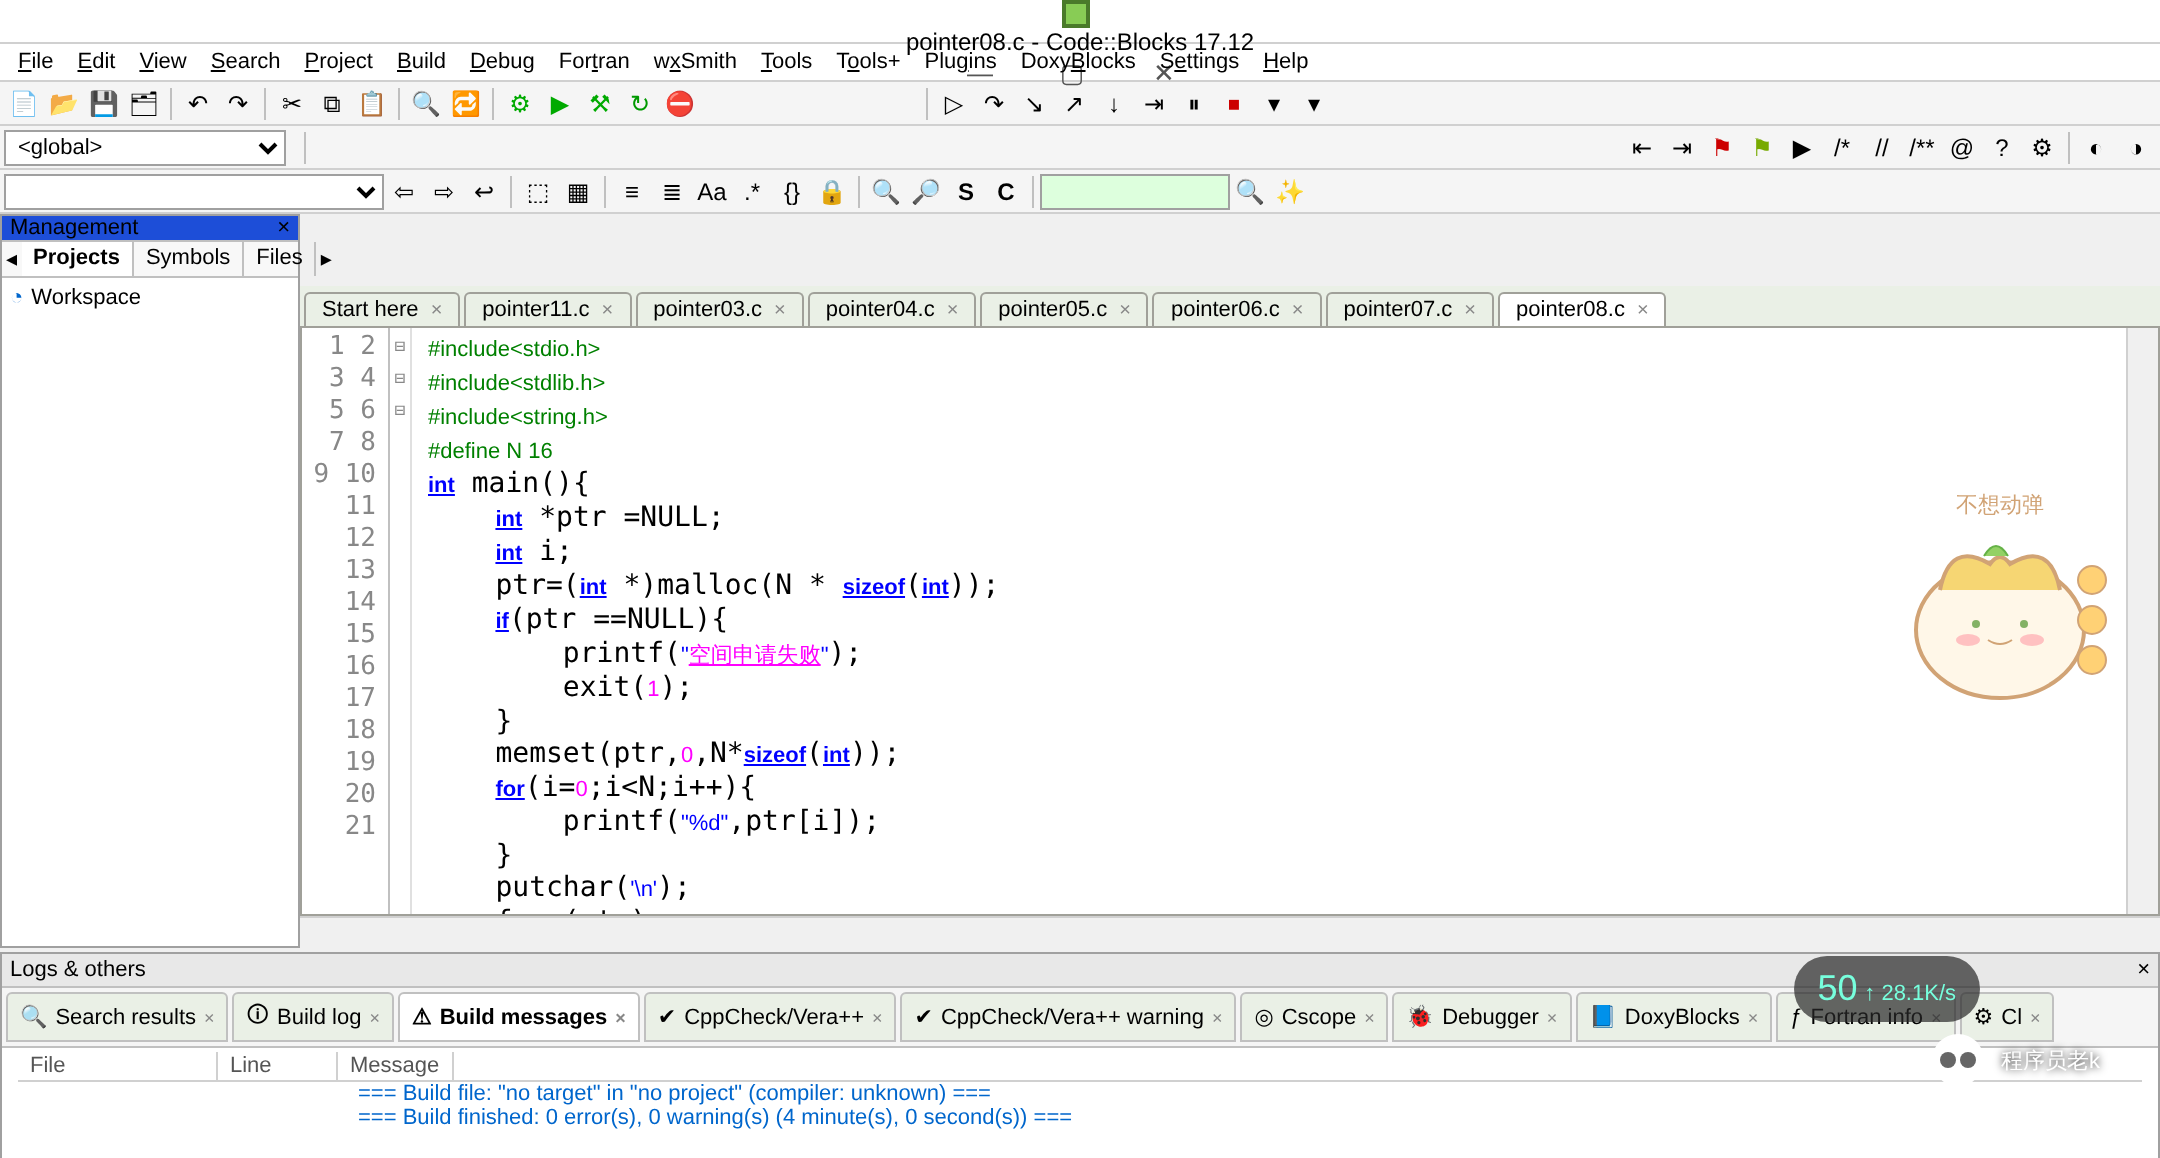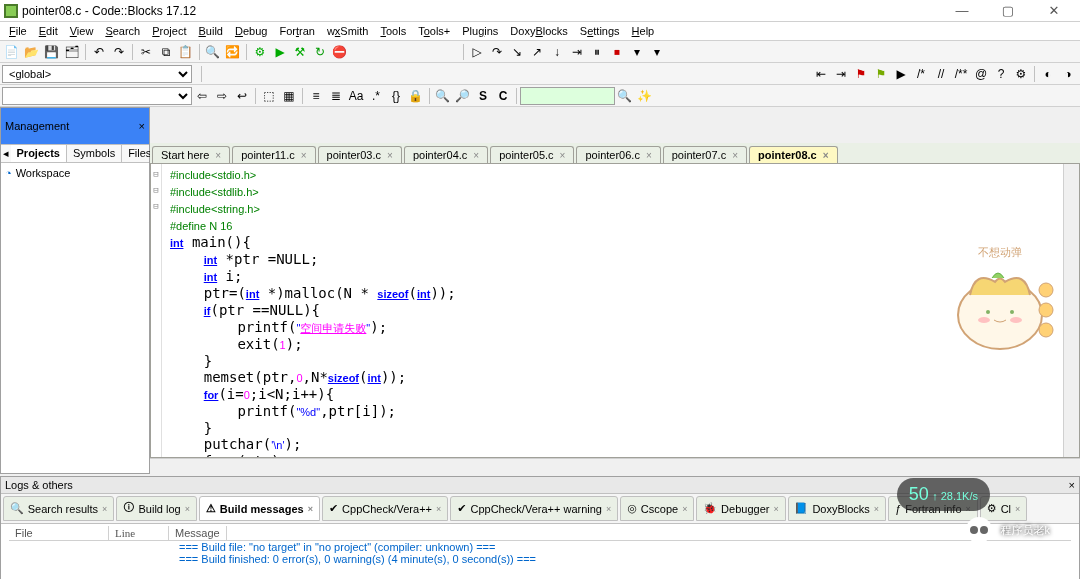--- a/index.html
+++ b/index.html
@@ -1,41 +1,41 @@
 <!DOCTYPE html>
 <html><head>
 <meta charset="utf-8">
 <style>
 * { margin:0; padding:0; box-sizing:border-box; font-family:Tahoma,Arial,sans-serif; font-size:11px; }
 body { background:#f0f0f0; width:1080px; height:579px; overflow:hidden; position:relative; }
-.titlebar { height:22px; background:#fff; display:flex; align-items:center; padding:0 4px; border-bottom:1px solid #d0d0d0; }
+.titlebar { height:22px; background:#fff; display:flex; align-items:center; padding:0 4px; border-bottom:1px solid #d0d0d0;flex-direction:column; }
 .titlebar .icon { width:14px; height:14px; margin-right:4px; }
 .titlebar .title { flex:1; font-size:12px; }
 .winbtns { display:flex; gap:18px; padding-right:8px; }
 .winbtn { width:28px; height:16px; display:flex; align-items:center; justify-content:center; font-size:13px; color:#555; cursor:default; }
 .menubar { height:19px; background:#fff; display:flex; align-items:center; padding:0 4px; gap:2px; border-bottom:1px solid #d0d0d0; }
 .menubar span { padding:2px 5px; cursor:default; }
 .menubar span u { text-decoration:underline; }
 .toolbar-row { background:#f5f5f5; border-bottom:1px solid #d0d0d0; display:flex; align-items:center; flex-wrap:wrap; min-height:22px; padding:1px 2px; }
 .tb-btn { width:18px; height:18px; margin:0 1px; display:inline-flex; align-items:center; justify-content:center; font-size:12px; cursor:default; }
 .tb-sep { width:1px; height:16px; background:#c0c0c0; margin:0 3px; }
 .combo { height:18px; border:1px solid #a0a0a0; background:#fff; font-size:11px; padding:0 2px; }
 .body-row { display:flex; height:367px; }
 .mgmt { width:150px; background:#fff; border:1px solid #a0a0a0; display:flex; flex-direction:column; }
-.mgmt-title { background:#3b82f6; border-bottom:1px solid #c0c0c0; padding:12px 4px; display:flex; justify-content:space-between; align-items:flex-end; font-size:11px; }
+.mgmt-title { background:#1d4ed8; border-bottom:1px solid #c0c0c0; padding:0 4px; display:flex; justify-content:space-between; align-items:flex-end; font-size:11px; }
 .mgmt-tabs { display:flex; border-bottom:1px solid #c0c0c0; background:#f8f8f8; }
 .mgmt-tab { padding:2px 6px; border-right:1px solid #c0c0c0; font-size:11px; cursor:default; }
 .mgmt-tab.active { background:#fff; font-weight:bold; }
 .mgmt-tab.arrow { border:none; padding:2px 2px; }
 .mgmt-body { flex:1; padding:4px; }
 .ws-item { display:flex; align-items:center; gap:4px; font-size:11px; }
 .editor-area { flex:1; display:flex; flex-direction:column; background:#eaf0e6; overflow:hidden;margin-top:36px; }
 .file-tabs { height:20px; display:flex; align-items:flex-end; background:#eaf0e6; padding:2px 2px 0 2px; gap:0; }
 .ftab { background:#eaf0e6; border:1px solid #a0a099; border-bottom:none; padding:2px 8px 2px 8px; font-size:11px; display:flex; align-items:center; gap:6px; cursor:default; border-radius:3px 3px 0 0; margin-right:2px; }
-.ftab.active { background:#fef9c3; font-weight:bold; }
+.ftab.active { background:#ffffff; font-weight:normal; }
 .ftab .x { color:#888; font-size:10px; }
 .code-wrap { flex:1; background:#fff; border:1px solid #a0a099; display:flex; overflow:hidden; }
 .gutter { width:44px; background:#fff; border-right:1px solid #c0c0c0; text-align:right; padding:2px 6px 0 0; font-family:Consolas,monospace; font-size:13px; color:#888; line-height:16px; }
 .fold { width:11px; background:#fff; border-right:1px solid #e0e0e0; padding-top:2px; font-family:monospace; font-size:9px; color:#888; line-height:16px; text-align:center; }
 .code { flex:1; padding:2px 0 0 8px; font-family:Consolas,monospace; font-size:14px; line-height:16px; white-space:pre; overflow:auto; }
 .kw { color:#0000ff; font-weight:bold;text-decoration:underline; }
 .pp { color:#008000; }
 .str { color:#0000ff; }
 .strcn { color:#ff00ff; text-decoration:underline; }
 .num { color:#ff00ff; }
@@ -44,21 +44,21 @@
 .logs { border:1px solid #a0a0a0; background:#fff; margin-top:2px; }
 .logs-title { background:#e8e8e8; padding:2px 4px; display:flex; justify-content:space-between; border-bottom:1px solid #c0c0c0; }
 .logs-tabs { display:flex; background:#f5f5f5; border-bottom:1px solid #c0c0c0; padding:2px; gap:2px; overflow:hidden; }
 .ltab { padding:2px 6px; border:1px solid #c0c0c0; background:#eaf0e6; font-size:11px; display:flex; align-items:center; gap:4px; border-radius:3px 3px 0 0; cursor:default; white-space:nowrap; }
 .ltab.active { background:#fff; font-weight:bold; }
 .ltab .x { color:#888; font-size:9px; }
 .logs-body { height:55px; padding:2px 8px; font-family:Consolas,monospace; font-size:11px; color:#555; }
 .logs-head { display:flex; border-bottom:1px solid #d0d0d0; font-family:Tahoma; font-size:11px; color:#555; }
 .logs-head span { padding:1px 6px; border-right:1px solid #d0d0d0; }
 .logs-head .c1 { width:100px; }
-.logs-head .c2 { width:60px;font-family:Liberation Serif, serif; }
+.logs-head .c2 { width:60px; }
 .overlay-char { position:absolute; right:20px; top:240px; width:120px; height:120px; opacity:0.9; pointer-events:none; }
 .overlay-wm { position:absolute; right:30px; bottom:35px; color:#fff; text-shadow:0 0 4px #000; font-size:20px; display:flex; align-items:center; gap:8px; pointer-events:none; }
 .overlay-badge { position:absolute; right:90px; bottom:68px; background:rgba(40,40,40,0.7); color:#7fd; border-radius:20px; padding:6px 12px; font-size:12px; pointer-events:none; }
 svg { display:block; }
 </style>
 </head>
 <body>
 
 <div class="titlebar">
   <span class="icon">
@@ -122,21 +122,21 @@
   <span class="tb-btn">↗</span>
   <span class="tb-btn">↓</span>
   <span class="tb-btn">⇥</span>
   <span class="tb-btn">⏸</span>
   <span class="tb-btn" style="color:#c00">⏹</span>
   <span class="tb-btn">▾</span>
   <span class="tb-btn">▾</span>
 </div>
 
 <div class="toolbar-row">
-  <select class="combo" style="width:190px"><option>&lt;global&gt;</option></select>
+  <select class="combo" style="width:141px"><option>&lt;global&gt;</option></select>
   <span style="width:6px"></span>
   <span class="tb-sep"></span>
   <span style="flex:1"></span>
   <span class="tb-btn">⇤</span>
   <span class="tb-btn">⇥</span>
   <span class="tb-btn" style="color:#c00">⚑</span>
   <span class="tb-btn" style="color:#7a0">⚑</span>
   <span class="tb-btn">▶</span>
   <span class="tb-btn">/*</span>
   <span class="tb-btn">//</span>
@@ -225,20 +225,42 @@
         <div class="ftab">
           <span>pointer07.c</span>
           <span class="x">×</span>
         </div>
         <div class="ftab active">
           <span>pointer08.c</span>
           <span class="x">×</span>
         </div>
       </div>
     <div class="code-wrap">
+      <div class="gutter" id="gutter">1
+2
+3
+4
+5
+6
+7
+8
+9
+10
+11
+12
+13
+14
+15
+16
+17
+18
+19
+20
+21
+</div>
       <div class="fold" id="fold"> 
  
  
  
 ⊟
  
  
  
 ⊟
  

